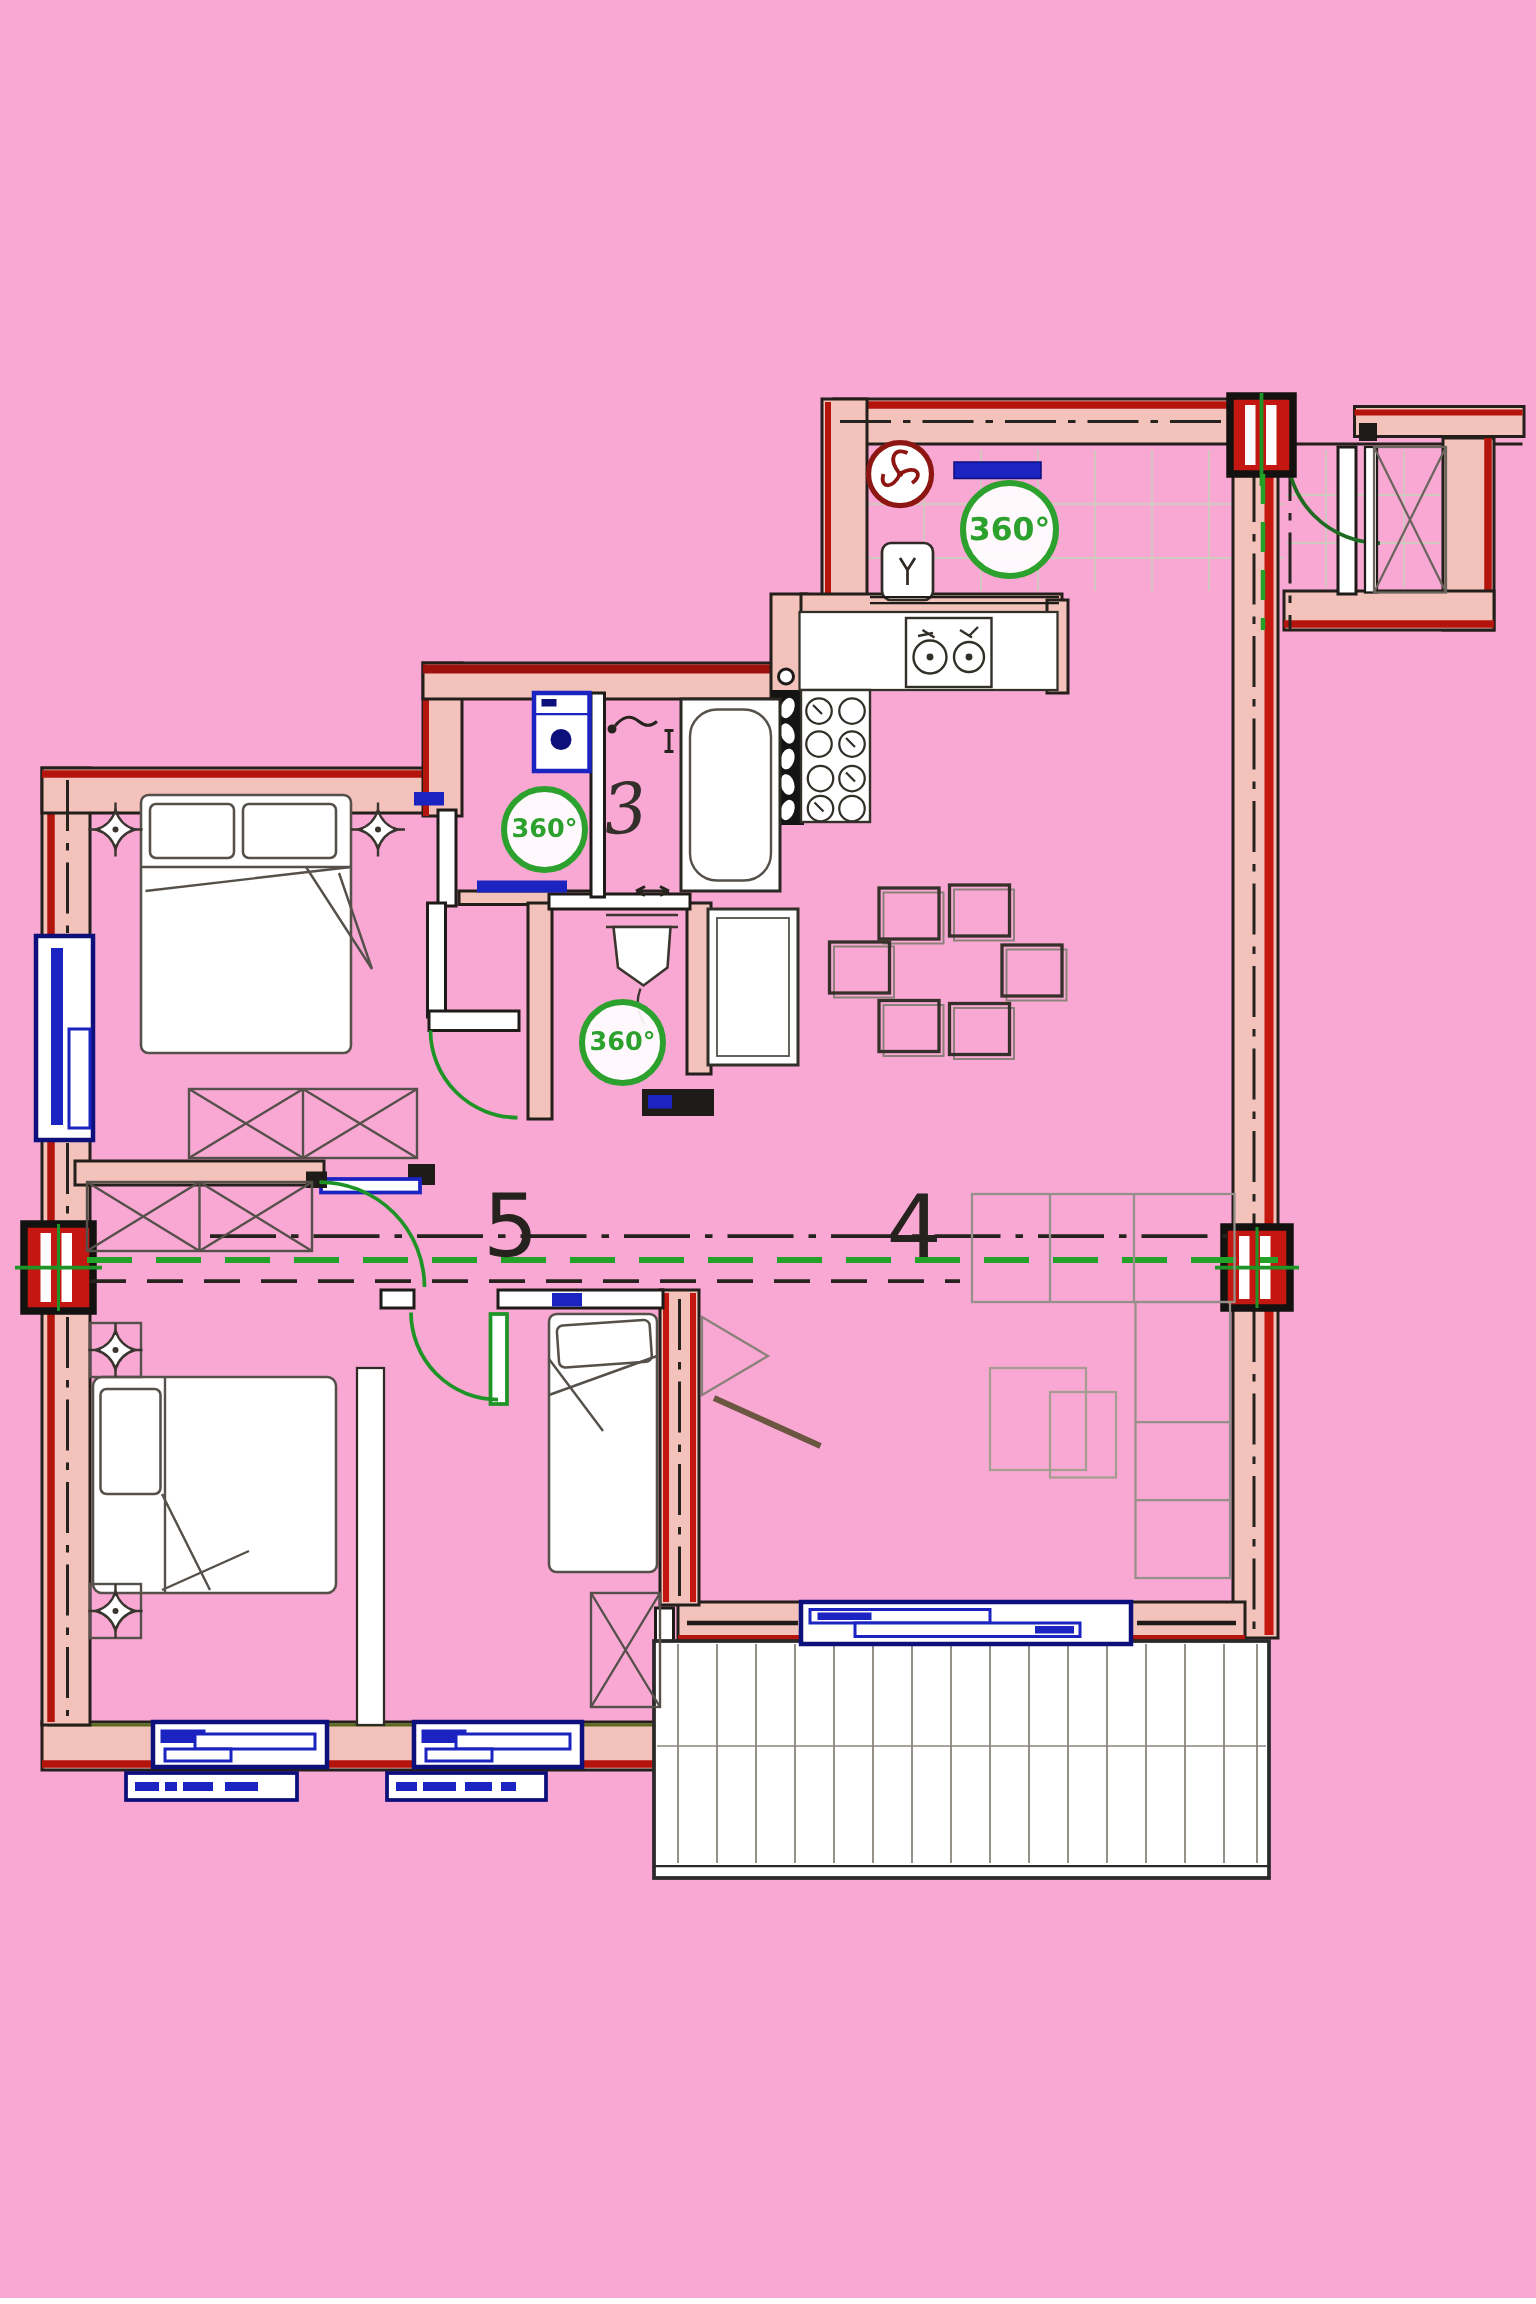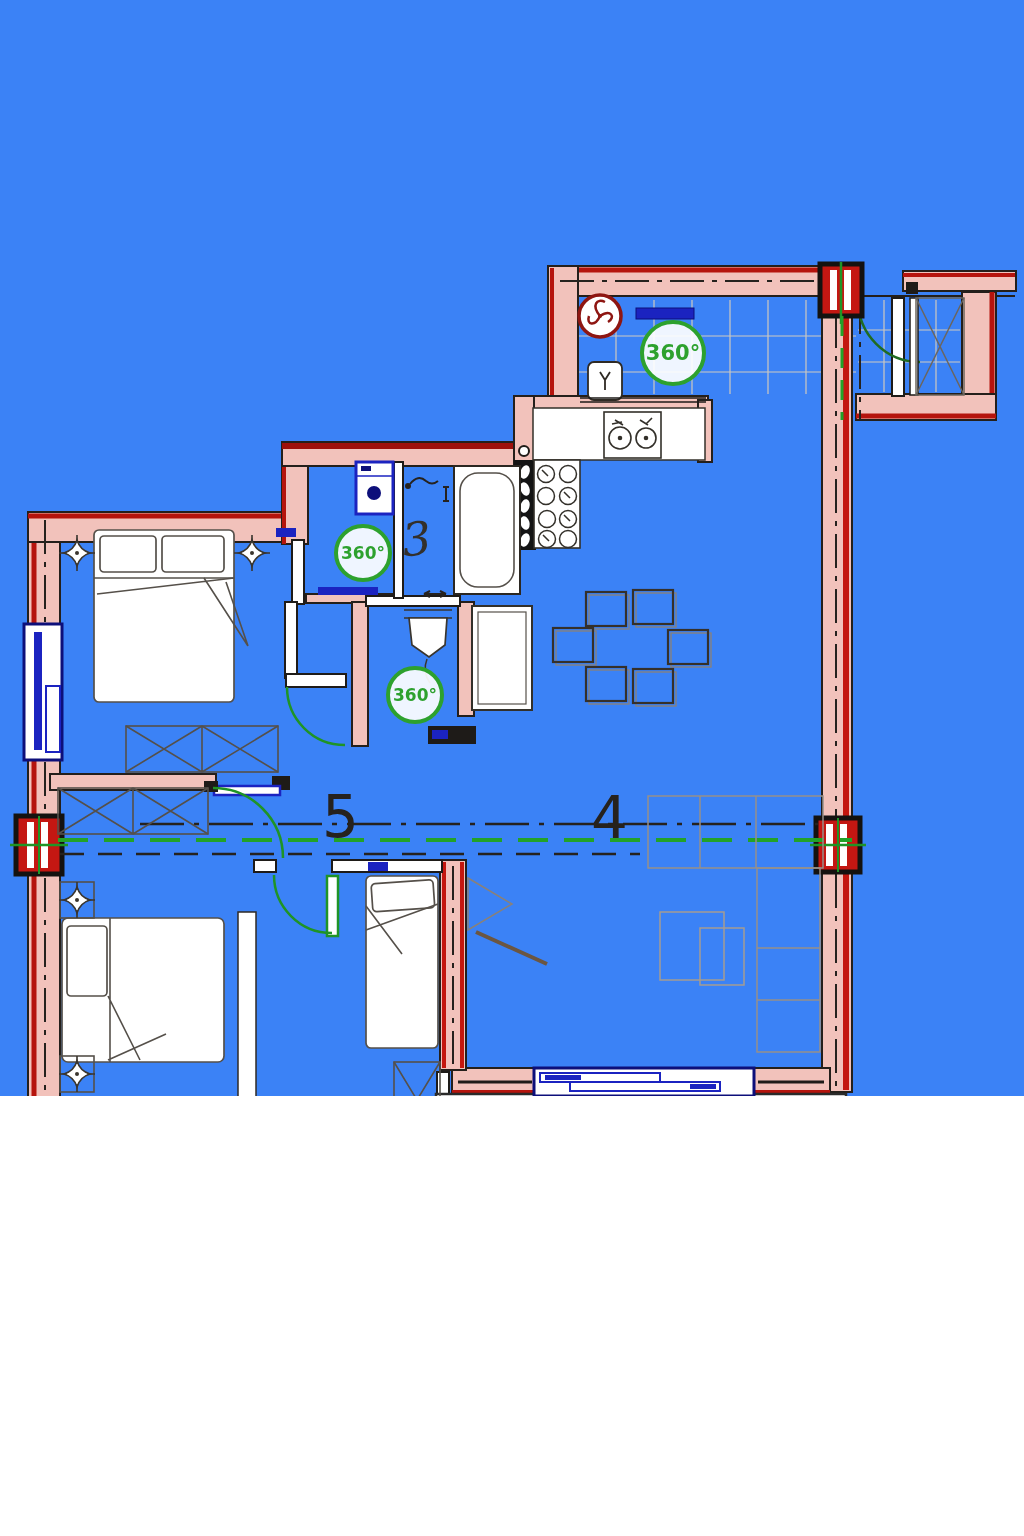--- a/index.html
+++ b/index.html
@@ -1,16 +1,16 @@
 <!DOCTYPE html>
 <html><head>
 <meta charset="utf-8">
 <style>
   html,body{margin:0;padding:0;background:#ffffff;}
-  .stage{position:relative;width:1024px;height:1096px;background:#3b82f6;overflow:hidden;
+  .stage{position:relative;width:1024px;height:1532px;background:#f9a8d4;overflow:hidden;
          font-family:"DejaVu Sans",sans-serif;}
   svg{position:absolute;left:0;top:0;}
   
   .wl{fill:#f2c2bb;stroke:#241f1b;stroke-width:2;}
   .rd{stroke:#b5140d;stroke-width:5;fill:none;}
   .rd4{stroke:#b5140d;stroke-width:4;fill:none;}
   .dd{stroke:#26221e;stroke-width:2;fill:none;stroke-dasharray:34 8 5 8;}
   .fn{stroke:#55504a;stroke-width:1.7;fill:#fff;}
   .fnl{stroke:#55504a;stroke-width:1.6;fill:none;}
   .blu{fill:#1b23c0;}

